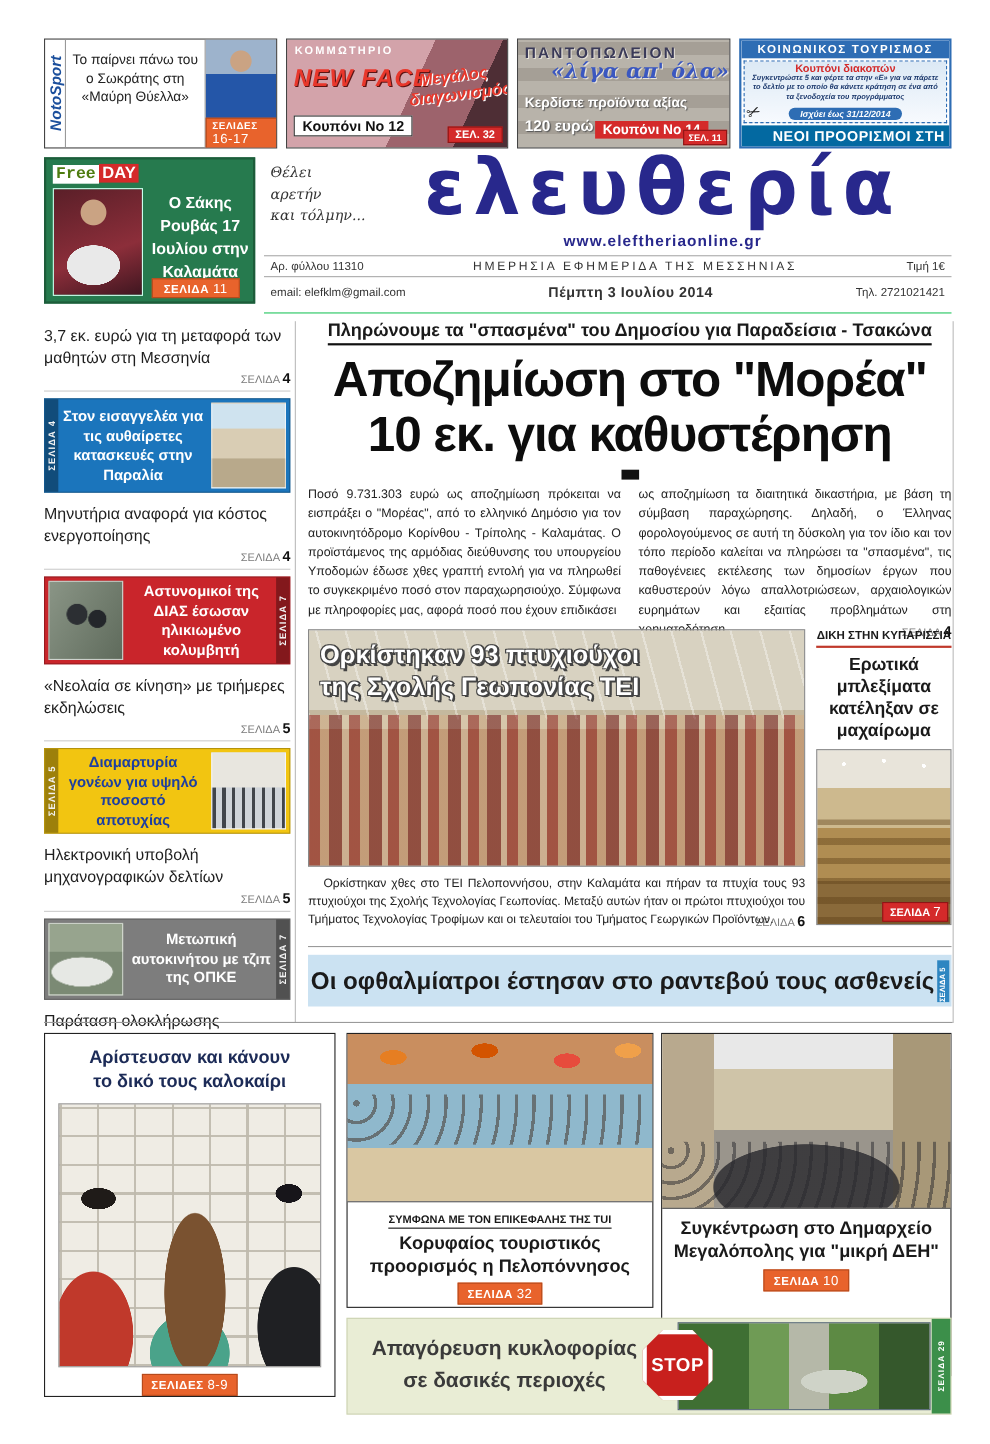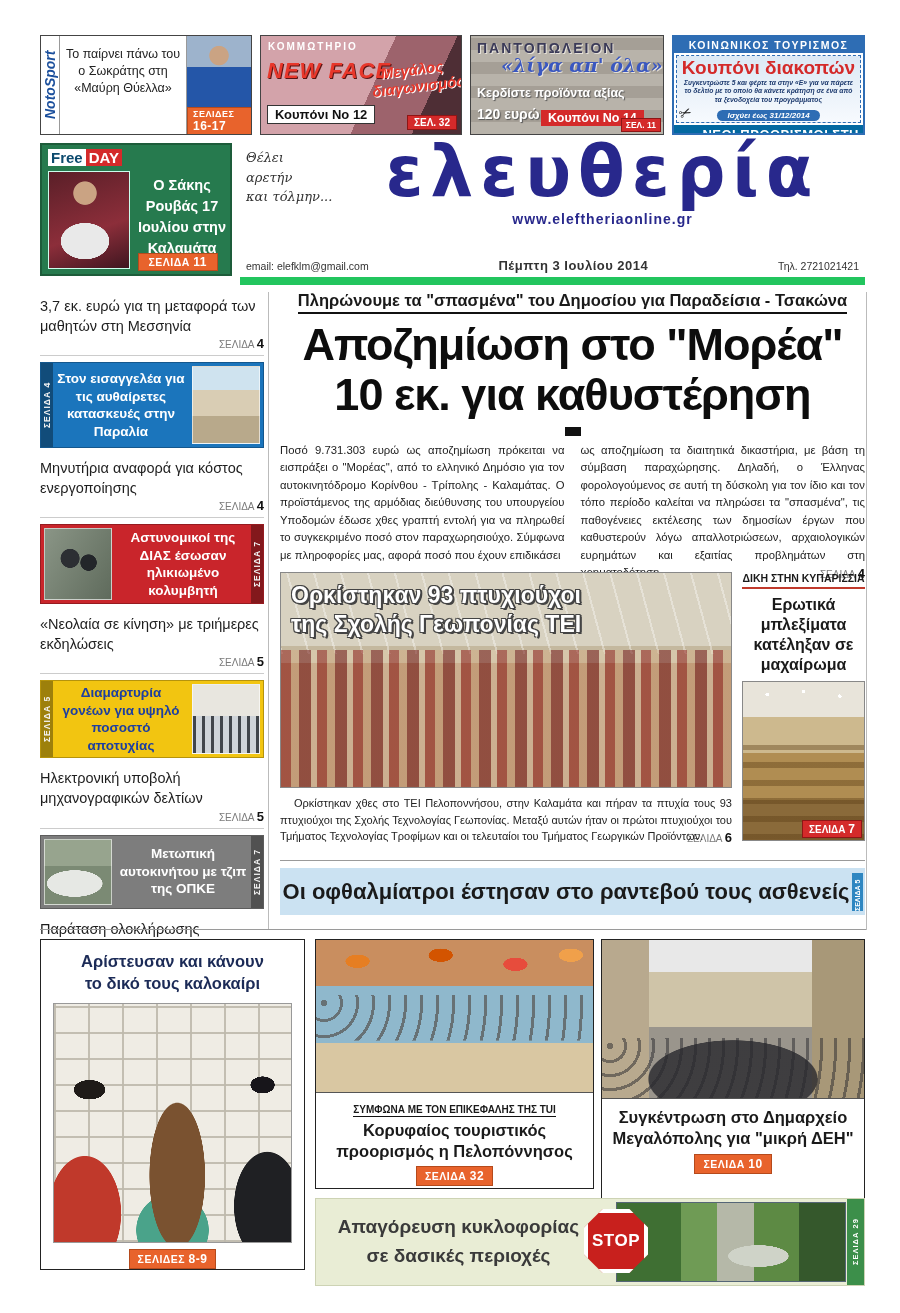--- a/index.html
+++ b/index.html
@@ -4,21 +4,21 @@
 <style>
   html,body{margin:0;padding:0;background:#fff;}
   .page{position:relative;width:900px;height:1313px;background:#fff;
         font-family:"Liberation Sans",sans-serif;overflow:hidden;color:#1a1a1a;}
   .hline{position:absolute;background:#9a9a9a;height:1px;}
   .vline{position:absolute;background:#bbb;width:1px;}
   .badge-orange{display:inline-block;background:var(--orange_badge,#e8632c);color:#fff;
     font-size:10.5px;font-weight:bold;padding:2px 8px;border:1px solid #b54a1c;letter-spacing:.5px;}
   .badge-red{display:inline-block;background:var(--red,#d42a2a);color:#fff;
     font-size:10px;font-weight:bold;padding:1px 6px;border:1px solid #8e1515;margin-left:44px;}
-  .badge-num{font-weight:700;font-size:12px;}
+  .badge-num{font-weight:400;font-size:12px;}
   .vbadge{writing-mode:vertical-rl;transform:rotate(180deg);font-size:8.5px;color:#f2f2f2;
     background:rgba(0,0,0,.35);display:flex;align-items:center;justify-content:center;
     letter-spacing:1px;padding:2px 1px;font-weight:bold;}
   .pageref{text-align:right;font-size:10px;color:#7a7a7a;}
   .pageref b{color:#111;font-size:13px;}
 
   
   .ad{position:absolute;top:35px;height:100px;border:1px solid #444;box-sizing:border-box;background:#fff;overflow:hidden;}
   #ad-notosport{left:40px;width:212px;display:flex;}
   .ns-brand{writing-mode:vertical-rl;transform:rotate(180deg);font-weight:bold;font-style:italic;
@@ -49,45 +49,45 @@
   .pan-promo2{position:absolute;top:70px;left:6px;font-size:14px;font-weight:800;color:#fff;text-shadow:1px 1px 1px #555;}
   .pan-coupon{position:absolute;left:70px;bottom:8px;background:var(--red,#d42a2a);color:#fff;
     font-weight:800;font-size:12.5px;padding:1px 7px;}
   .pan-page{position:absolute;right:2px;bottom:2px;padding:1px 4px;font-size:8.5px;}
 
   #ad-tourism{left:672px;width:193px;border:2px solid #2e6db4;display:flex;flex-direction:column;}
   .tour-header{background:#2e6db4;color:#fff;font-size:10.5px;font-weight:800;text-align:center;
     letter-spacing:1.5px;padding:2px 0;}
   .tour-body{flex:1;border:1px dashed #2e6db4;margin:2px;position:relative;
     background:linear-gradient(#dce9f5,#f7fafe);text-align:center;padding:1px 4px 0 4px;}
-  .tour-title{color:#d42a2a;font-weight:800;font-size:19px;}
+  .tour-title{color:#d42a2a;font-weight:800;font-size:10px;}
   .tour-text{font-size:6.8px;font-style:italic;color:#1d3a6e;line-height:1.25;font-weight:bold;}
   .tour-validity{display:inline-block;background:#2e6db4;color:#fff;font-size:8px;font-style:italic;
     font-weight:bold;border-radius:7px;padding:1px 10px;margin-top:2px;text-align:right;}
   .scissors{position:absolute;left:2px;bottom:0;font-size:15px;transform:rotate(-25deg);color:#222;}
   .tour-footer{background:#0369a1;color:#fff;font-size:13px;font-weight:bold;text-align:right;
     padding:1.5px 4px;letter-spacing:.5px;}
 
   
   #freeday{position:absolute;left:40px;top:143px;width:192px;height:133px;
     background:var(--freeday_green,#267a4e);border:2px solid #1d5c3a;box-sizing:border-box;}
   .fd-brand{position:absolute;top:4px;left:6px;font-weight:800;font-size:15px;}
-  .fd-free{background:#fff;color:#0c4a6e;padding:0 3px;}
+  .fd-free{background:#fff;color:#4d7c0f;padding:0 3px;font-family:Liberation Mono, monospace;}
   .fd-day{background:#d42a2a;color:#fff;padding:0 3px;}
   .fd-photo{position:absolute;left:6px;top:26px;width:80px;height:96px;border:1px solid #cfe;
     background:
       radial-gradient(circle at 45% 22%, #caa383 0 13%, transparent 14%),
       radial-gradient(40px 30px at 45% 72%, #e9e9e9 0 60%, transparent 61%),
       linear-gradient(160deg,#5a1f28,#8c2e3a 60%,#3f1620);}
   .fd-text{position:absolute;left:92px;top:30px;width:96px;text-align:center;color:#fff;
     font-weight:800;font-size:14.5px;line-height:1.45;}
   .fd-badge{position:absolute;right:12px;bottom:3px;padding:1px 10px;}
 
   
-  #masthead{position:absolute;left:240px;top:142px;width:625px;height:143px;border-bottom:8px solid #22c55e;box-sizing:border-box;}
+  #masthead{position:absolute;left:240px;top:142px;width:625px;height:143px;border-bottom:1px solid #22c55e;box-sizing:border-box;}
   .motto{position:absolute;left:6px;top:6px;font-family:"DejaVu Serif",serif;font-style:italic;
     font-size:13px;color:#333;line-height:1.5;}
   .logo{position:absolute;left:100px;right:0;top:-10px;text-align:center;
     font-family:"DejaVu Sans",sans-serif;font-weight:900;font-size:68px;color:var(--navy,#28288c);
     letter-spacing:7px;transform:scaleY(1.04);}
   .mh-url{position:absolute;left:100px;right:0;top:69px;text-align:center;font-weight:800;
     font-size:14px;color:var(--navy,#28288c);letter-spacing:1px;}
   .mh-row1{position:absolute;left:0;right:0;top:90px;border-top:1px solid #aaa;border-bottom:1px solid #aaa;
     display:flex;justify-content:space-between;align-items:center;font-size:10.5px;color:#333;padding:3px 6px;}
   .mh-sub{letter-spacing:2.5px;font-size:11px;}
@@ -263,20 +263,25 @@
   </div>
 
   <div id="masthead">
     <div class="motto">
       <span>Θέλει</span><br>
       <span>αρετήν</span><br>
       <span>και τόλμην...</span>
     </div>
     <div class="logo">ελευθερία</div>
     <div class="mh-url">www.eleftheriaonline.gr</div>
+    <div class="mh-row1">
+      <span>Αρ. φύλλου 11310</span>
+      <span class="mh-sub">ΗΜΕΡΗΣΙΑ ΕΦΗΜΕΡΙΔΑ ΤΗΣ ΜΕΣΣΗΝΙΑΣ</span>
+      <span>Τιμή 1€</span>
+    </div>
     <div class="mh-row2">
       <span>email: elefklm@gmail.com</span>
       <span class="mh-date">Πέμπτη 3 Ιουλίου 2014</span>
       <span>Τηλ. 2721021421</span>
     </div>
   </div>
 
   <div id="sidebar">
     <div class="sb-item">
       <div class="sb-text">3,7 εκ. ευρώ για τη μεταφορά των μαθητών στη Μεσσηνία</div>

